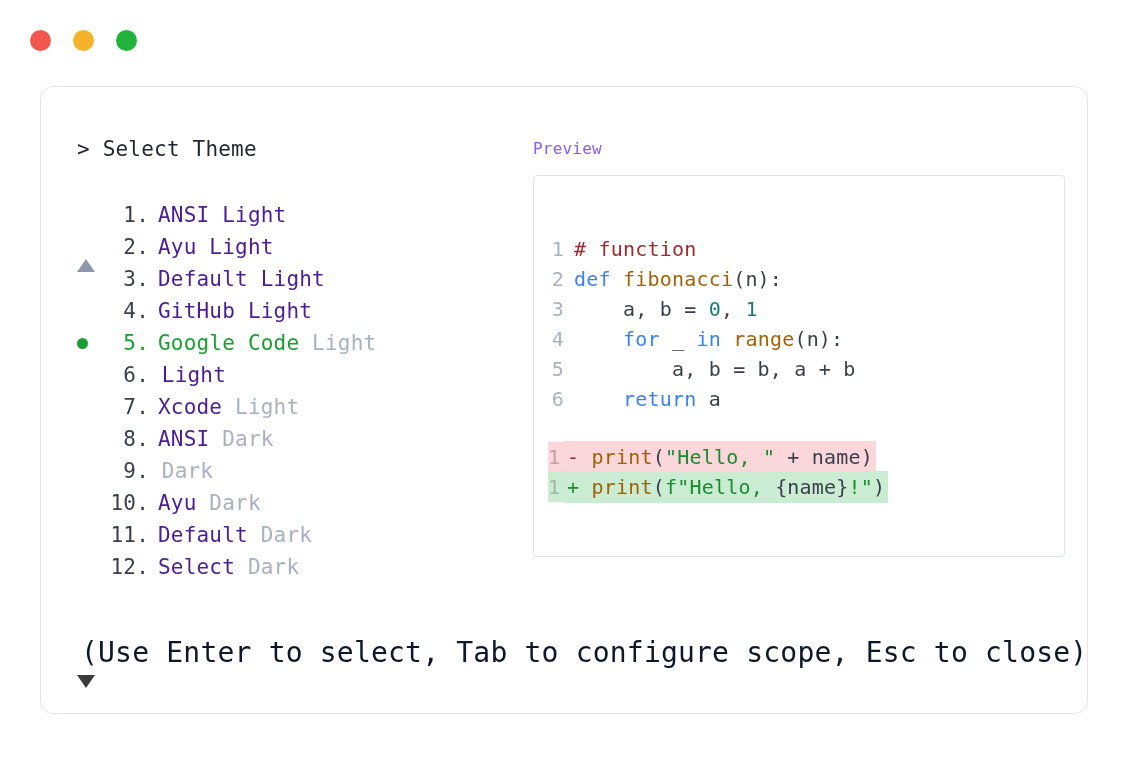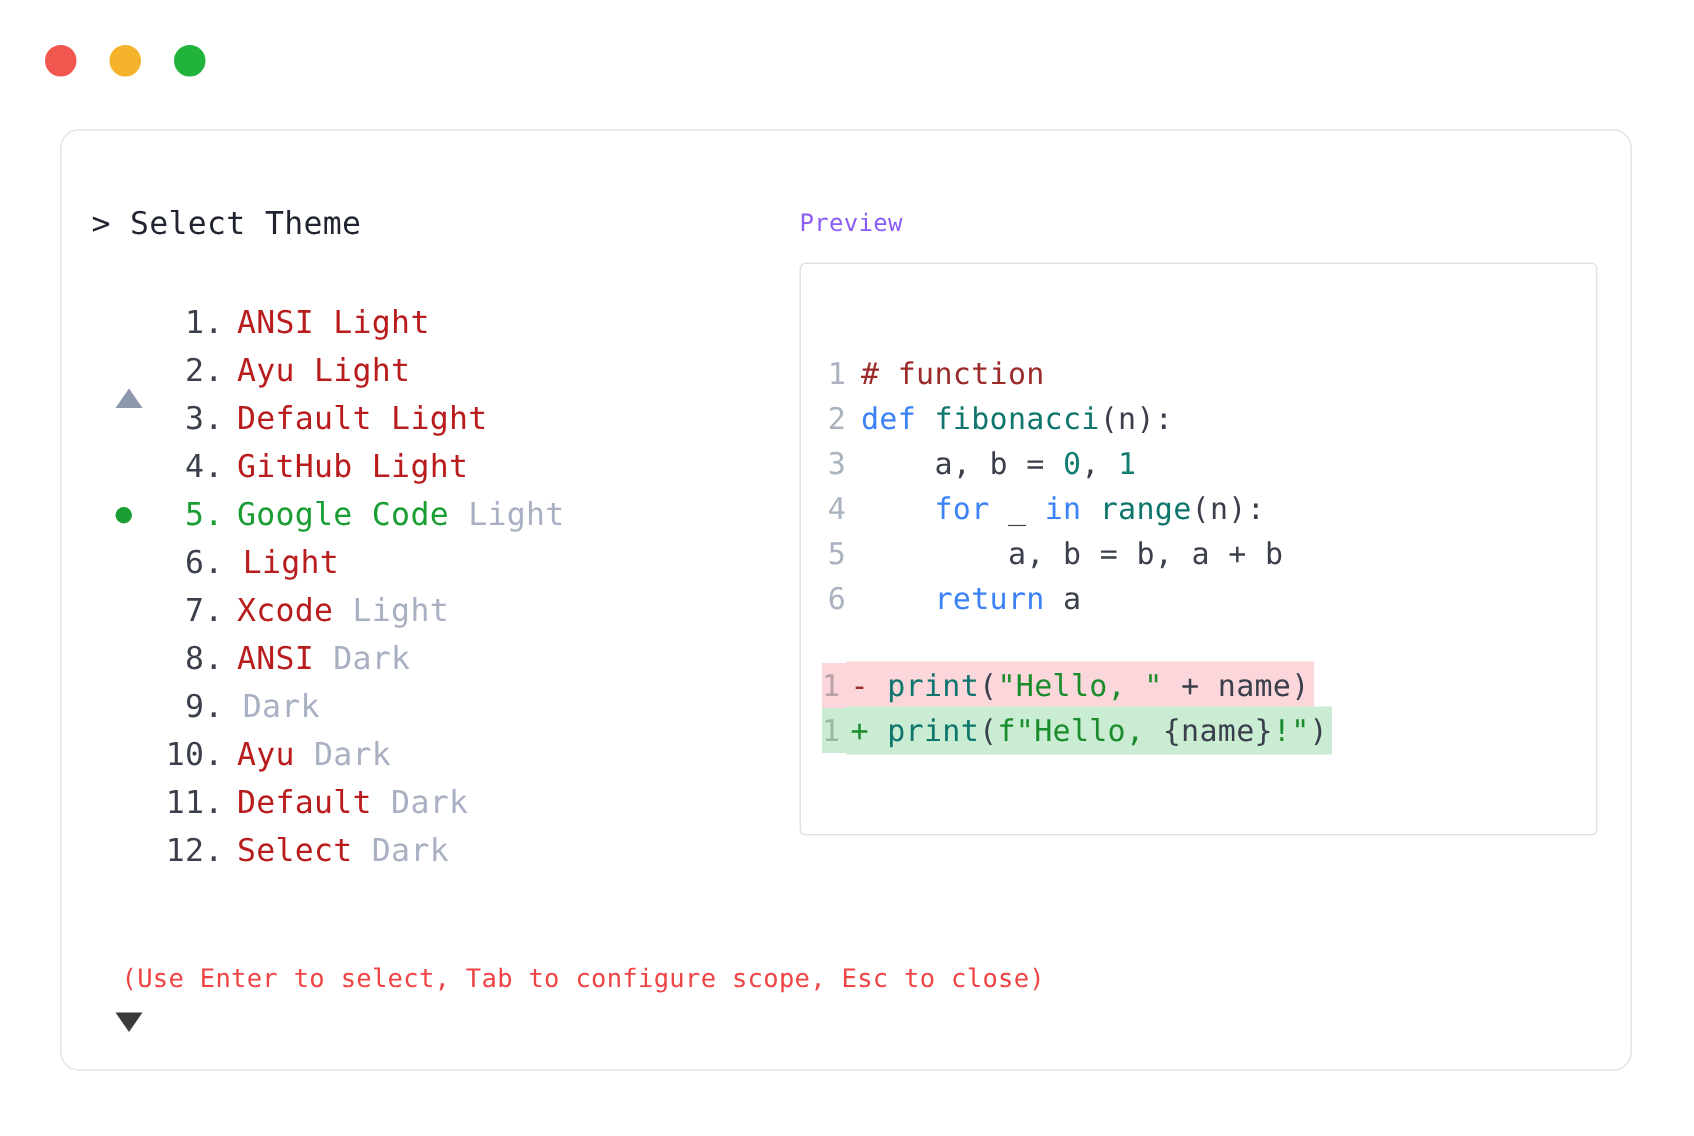--- a/index.html
+++ b/index.html
@@ -26,21 +26,21 @@
     border: 1.5px solid #e2e5ea;
     border-radius: 13px;
   }
 
   
   .cols { position: absolute; left: 0; top: 0; width: 100%; height: 100%; }
   .col-left  { position: absolute; left: 20px;  top: 0; width: 470px; height: 100%; }
   .col-right { position: absolute; left: 492px; top: 0; width: 540px; height: 100%; }
 
   .prompt-line {
-    position: absolute; left: 0; top: 48px;
+    position: absolute; left: 16px; top: 48px;
     font-size: 21px; line-height: 28px;
     color: #1f2430; white-space: pre;
     letter-spacing: 0.2px;
   }
   .preview-label {
     position: absolute; left: 0; top: 48px;
     font-size: 16px; line-height: 28px;
     color: #8b5cf6; white-space: pre;
     letter-spacing: 0.2px;
   }
@@ -68,21 +68,21 @@
   .bullet-cell {
     width: 42px; flex: 0 0 42px;
     display: flex; align-items: center; justify-content: center;
   }
   .bullet { width: 11px; height: 11px; border-radius: 50%; background: #1a9e33; }
   .idx {
     width: 46px; flex: 0 0 46px;
     text-align: right;
     color: #3a3f4b;
   }
-  .nm { color: #b91c1c; padding-left: 9px; }
+  .nm { color: #4c1d95; padding-left: 9px; }
   .variant { color: #a8b0c2; }
   .theme-row.selected .idx,
   .theme-row.selected .nm { color: #1a9e33; }
 
   
   .preview-box {
     position: absolute; left: 0; top: 88px;
     width: 532px; height: 382px;
     background: #ffffff;
     border: 1.5px solid #dfe3e9;
@@ -108,32 +108,32 @@
                letter-spacing: 0.2px; display: flex; align-items: center; }
   .diff-body { display: inline-block; padding: 1px 3px; }
   .diff-del .diff-body { background: #fbd6da; }
   .diff-add .diff-body { background: #c9ecd2; }
   .diff-del .ln { background: #fbd6da; color: #b9a3a8; margin-right: 0; padding-right: 10px; }
   .diff-add .ln { background: #c9ecd2; color: #9bb8a4; margin-right: 0; padding-right: 10px; }
 
   
   .t-cmt  { color: #9c2b2b; }
   .t-kw   { color: #3b82f6; }
-  .t-fn   { color: #0f766e; }
+  .t-fn   { color: #a16207; }
   .t-num  { color: #127d73; }
   .t-str  { color: #1a8c2c; }
   .t-plain{ color: #3a3f4b; }
   .t-sign-del { color: #9c2b2b; }
   .t-sign-add { color: #1a8c2c; }
 
   
   .hint {
     position: absolute; left: 20px; top: 552px;
-    font-size: 17px; line-height: 28px;
-    color: #ef4444; white-space: pre;
+    font-size: 28px; line-height: 28px;
+    color: #0f172a; white-space: pre;
     letter-spacing: 0.2px;
   }
 </style>
 </head>
 <body>
 
 <div id="root">
 
   <div class="traffic">
     <div class="dot" style="background: rgb(242, 87, 79);"></div>

